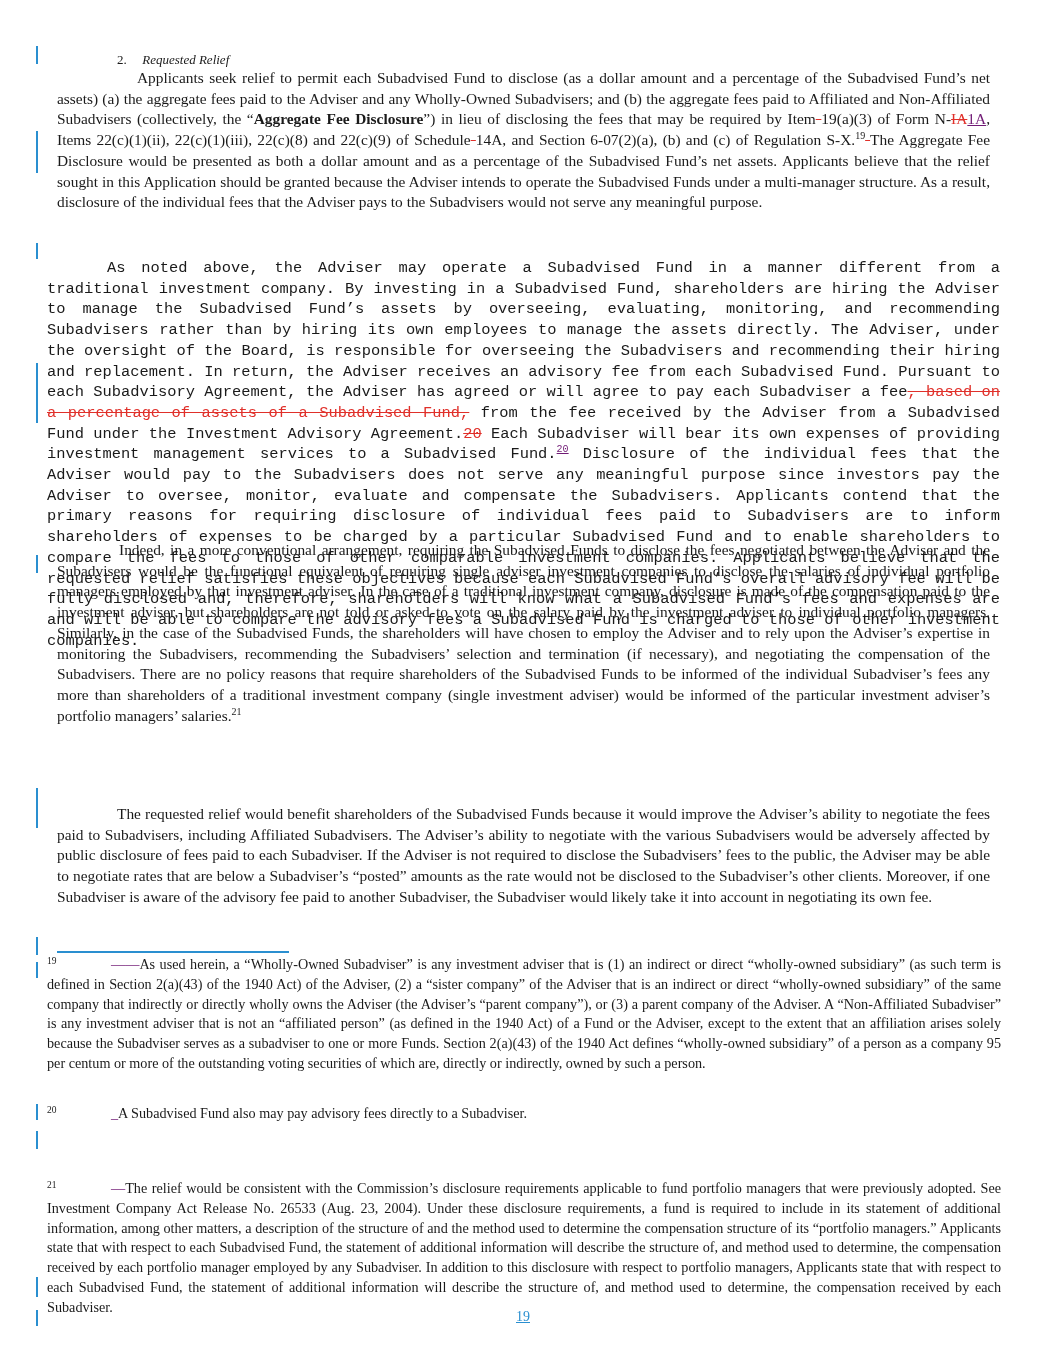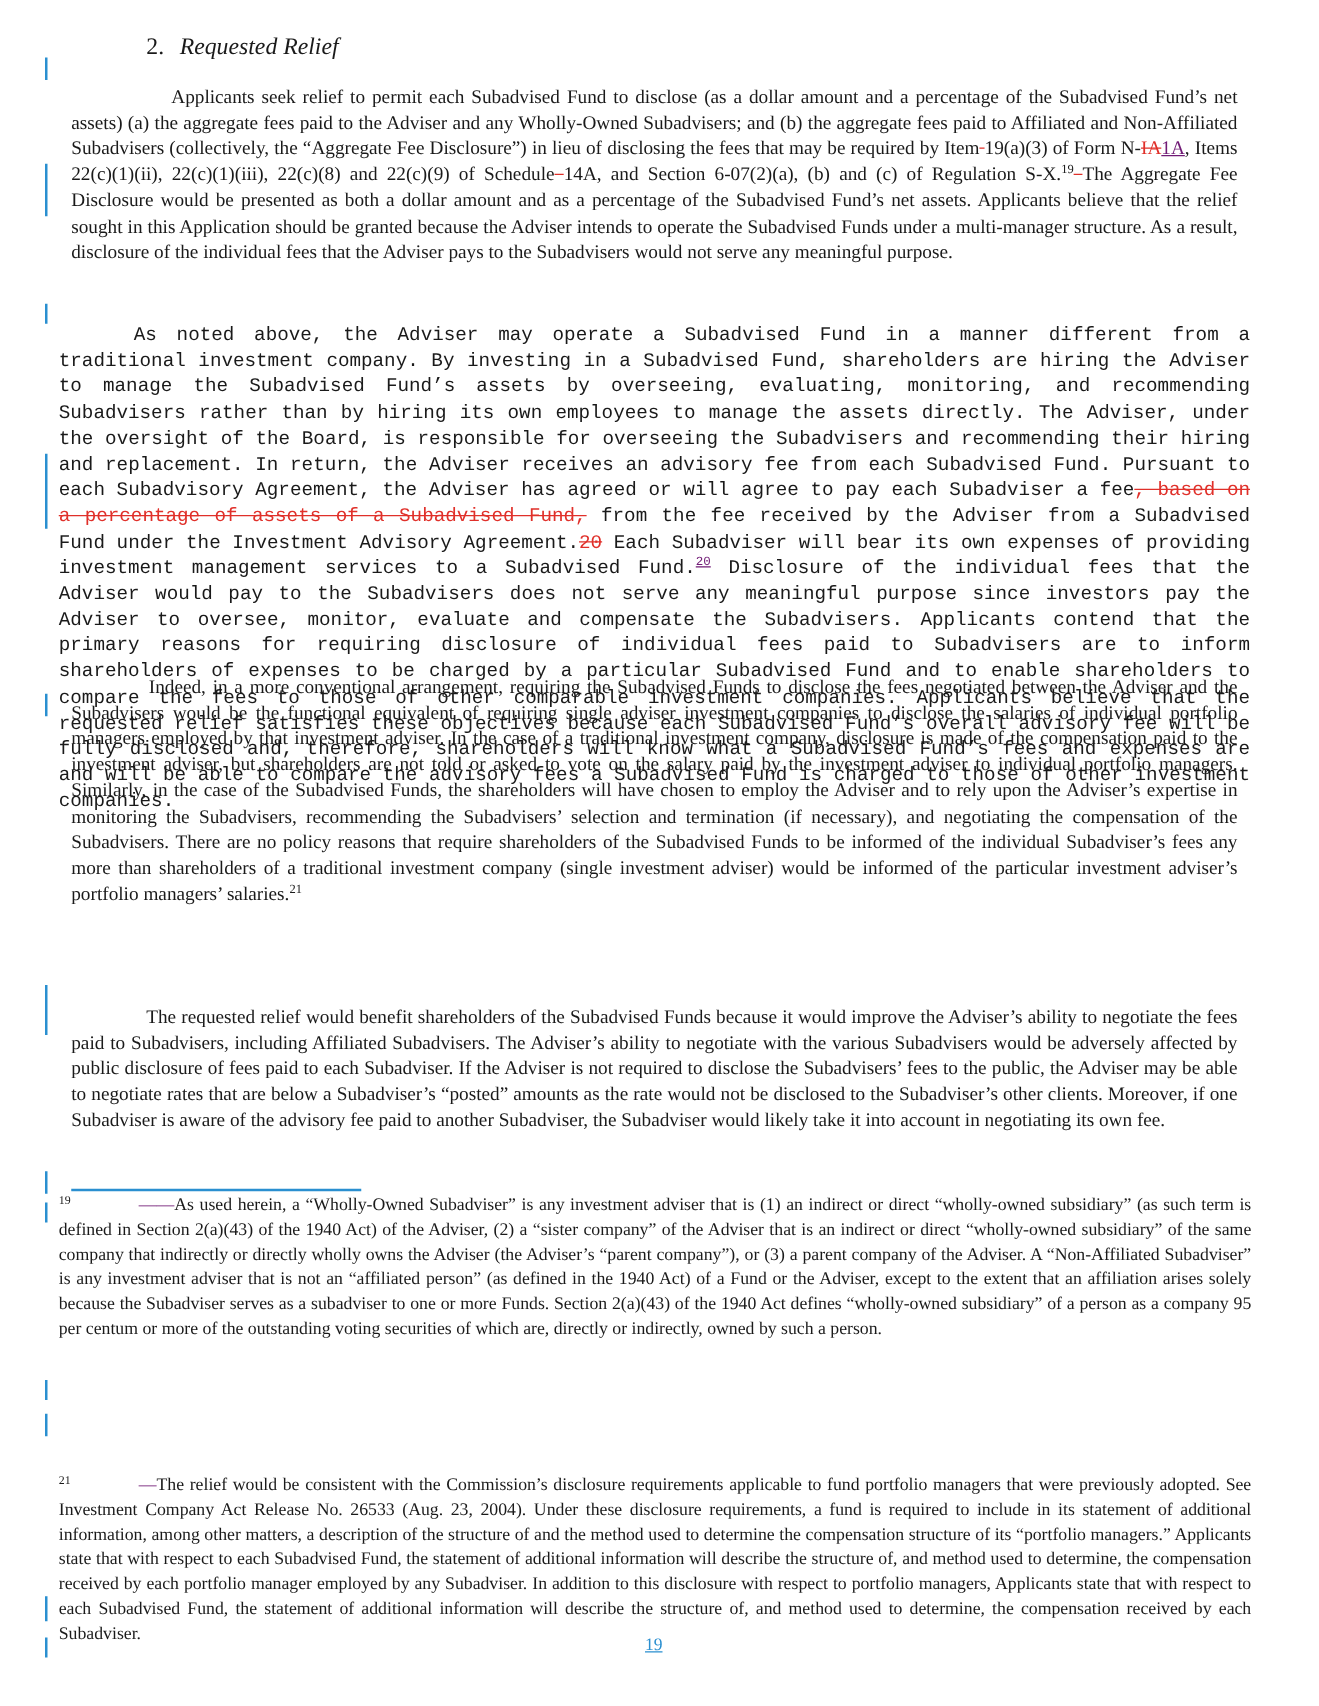--- a/index.html
+++ b/index.html
@@ -5,23 +5,23 @@
   html, body { margin: 0; padding: 0; background: #ffffff; }
   body { width: 1055px; height: 1365px; position: relative; overflow: hidden;
          font-family: "Liberation Serif", "DejaVu Serif", serif; color: #1a1a1a; }
   .page { position: absolute; left: 0; top: 0; width: 1055px; height: 1365px; }
   .bar { position: absolute; left: 36px; width: 2px; background: #2a8fd0; }
   .blk { position: absolute; font-size: 15.4px; line-height: 20.7px; text-align: justify; }
   .blk p { margin: 0; }
   .ins { color: #701a75; text-decoration: underline; }
   .del { color: #e0302a; text-decoration: line-through; }
   sup { font-size: 10px; line-height: 0; vertical-align: 6px; }
-  .bold { font-weight: normal; }
+  .bold { font-weight: bold; }
   .ital { font-style: italic; }
-  .heading { position: absolute; left: 117px; top: 27px; font-size: 19px; }
+  .heading { position: absolute; left: 117px; top: 52px; font-size: 13px; }
   .heading .num { display: inline-block; width: 22px; }
   .fnrule { position: absolute; left: 57px; top: 951px; width: 232px; height: 2px; background: #2a8fd0; }
   .fn { position: absolute; left: 47px; width: 954px; font-size: 14.2px; line-height: 19.8px; text-align: justify; }
   .fn .mark { font-size: 9.5px; vertical-align: 5px; line-height: 0; display: inline-block; width: 64px; }
   .pagenum { position: absolute; left: 516px; top: 1309px; font-size: 14px; color: #2a8fd0; text-decoration: underline; }
 </style>
 </head>
 <body>
 
 <div class="page">
@@ -67,19 +67,22 @@
       <span class="ins"> </span><span>The requested relief would benefit shareholders of the Subadvised Funds because it would improve the Adviser’s ability to negotiate the fees paid to Subadvisers, including Affiliated Subadvisers. The Adviser’s ability to negotiate with the various Subadvisers would be adversely affected by public disclosure of fees paid to each Subadviser. If the Adviser is not required to disclose the Subadvisers’ fees to the public, the Adviser may be able to negotiate rates that are below a Subadviser’s “posted” amounts as the rate would not be disclosed to the Subadviser’s other clients. Moreover, if one Subadviser is aware of the advisory fee paid to another Subadviser, the Subadviser would likely take it into account in negotiating its own fee.</span>
     </p>
   </div>
 
   <div class="fnrule"></div>
 
   <div class="fn" style="top:955px;">
     <span class="mark">19</span><span class="ins" style="text-decoration:none">——</span><span>As used herein, a “Wholly-Owned Subadviser” is any investment adviser that is (1) an indirect or direct “wholly-owned subsidiary” (as such term is defined in Section 2(a)(43) of the 1940 Act) of the Adviser, (2) a “sister company” of the Adviser that is an indirect or direct “wholly-owned subsidiary” of the same company that indirectly or directly wholly owns the Adviser (the Adviser’s “parent company”), or (3) a parent company of the Adviser. A “Non-Affiliated Subadviser” is any investment adviser that is not an “affiliated person” (as defined in the 1940 Act) of a Fund or the Adviser, except to the extent that an affiliation arises solely because the Subadviser serves as a subadviser to one or more Funds. Section 2(a)(43) of the 1940 Act defines “wholly-owned subsidiary” of a person as a company 95 per centum or more of the outstanding voting securities of which are, directly or indirectly, owned by such a person.</span>
   </div>
 
+  <div class="fn" style="top:1104px;">
+    <span class="mark">20</span><span class="ins" style="text-decoration:none">_</span><span>A Subadvised Fund also may pay advisory fees directly to a Subadviser.</span>
+  </div>
 
   <div class="fn" style="top:1179px;">
     <span class="mark">21</span><span class="ins" style="text-decoration:none">—</span><span>The relief would be consistent with the Commission’s disclosure requirements applicable to fund portfolio managers that were previously adopted. See Investment Company Act Release No. 26533 (Aug. 23, 2004). Under these disclosure requirements, a fund is required to include in its statement of additional information, among other matters, a description of the structure of and the method used to determine the compensation structure of its “portfolio managers.” Applicants state that with respect to each Subadvised Fund, the statement of additional information will describe the structure of, and method used to determine, the compensation received by each portfolio manager employed by any Subadviser. In addition to this disclosure with respect to portfolio managers, Applicants state that with respect to each Subadvised Fund, the statement of additional information will describe the structure of, and method used to determine, the compensation received by each Subadviser.</span>
   </div>
 
   <div class="pagenum">19</div>
 </div>
 
 </body></html>

